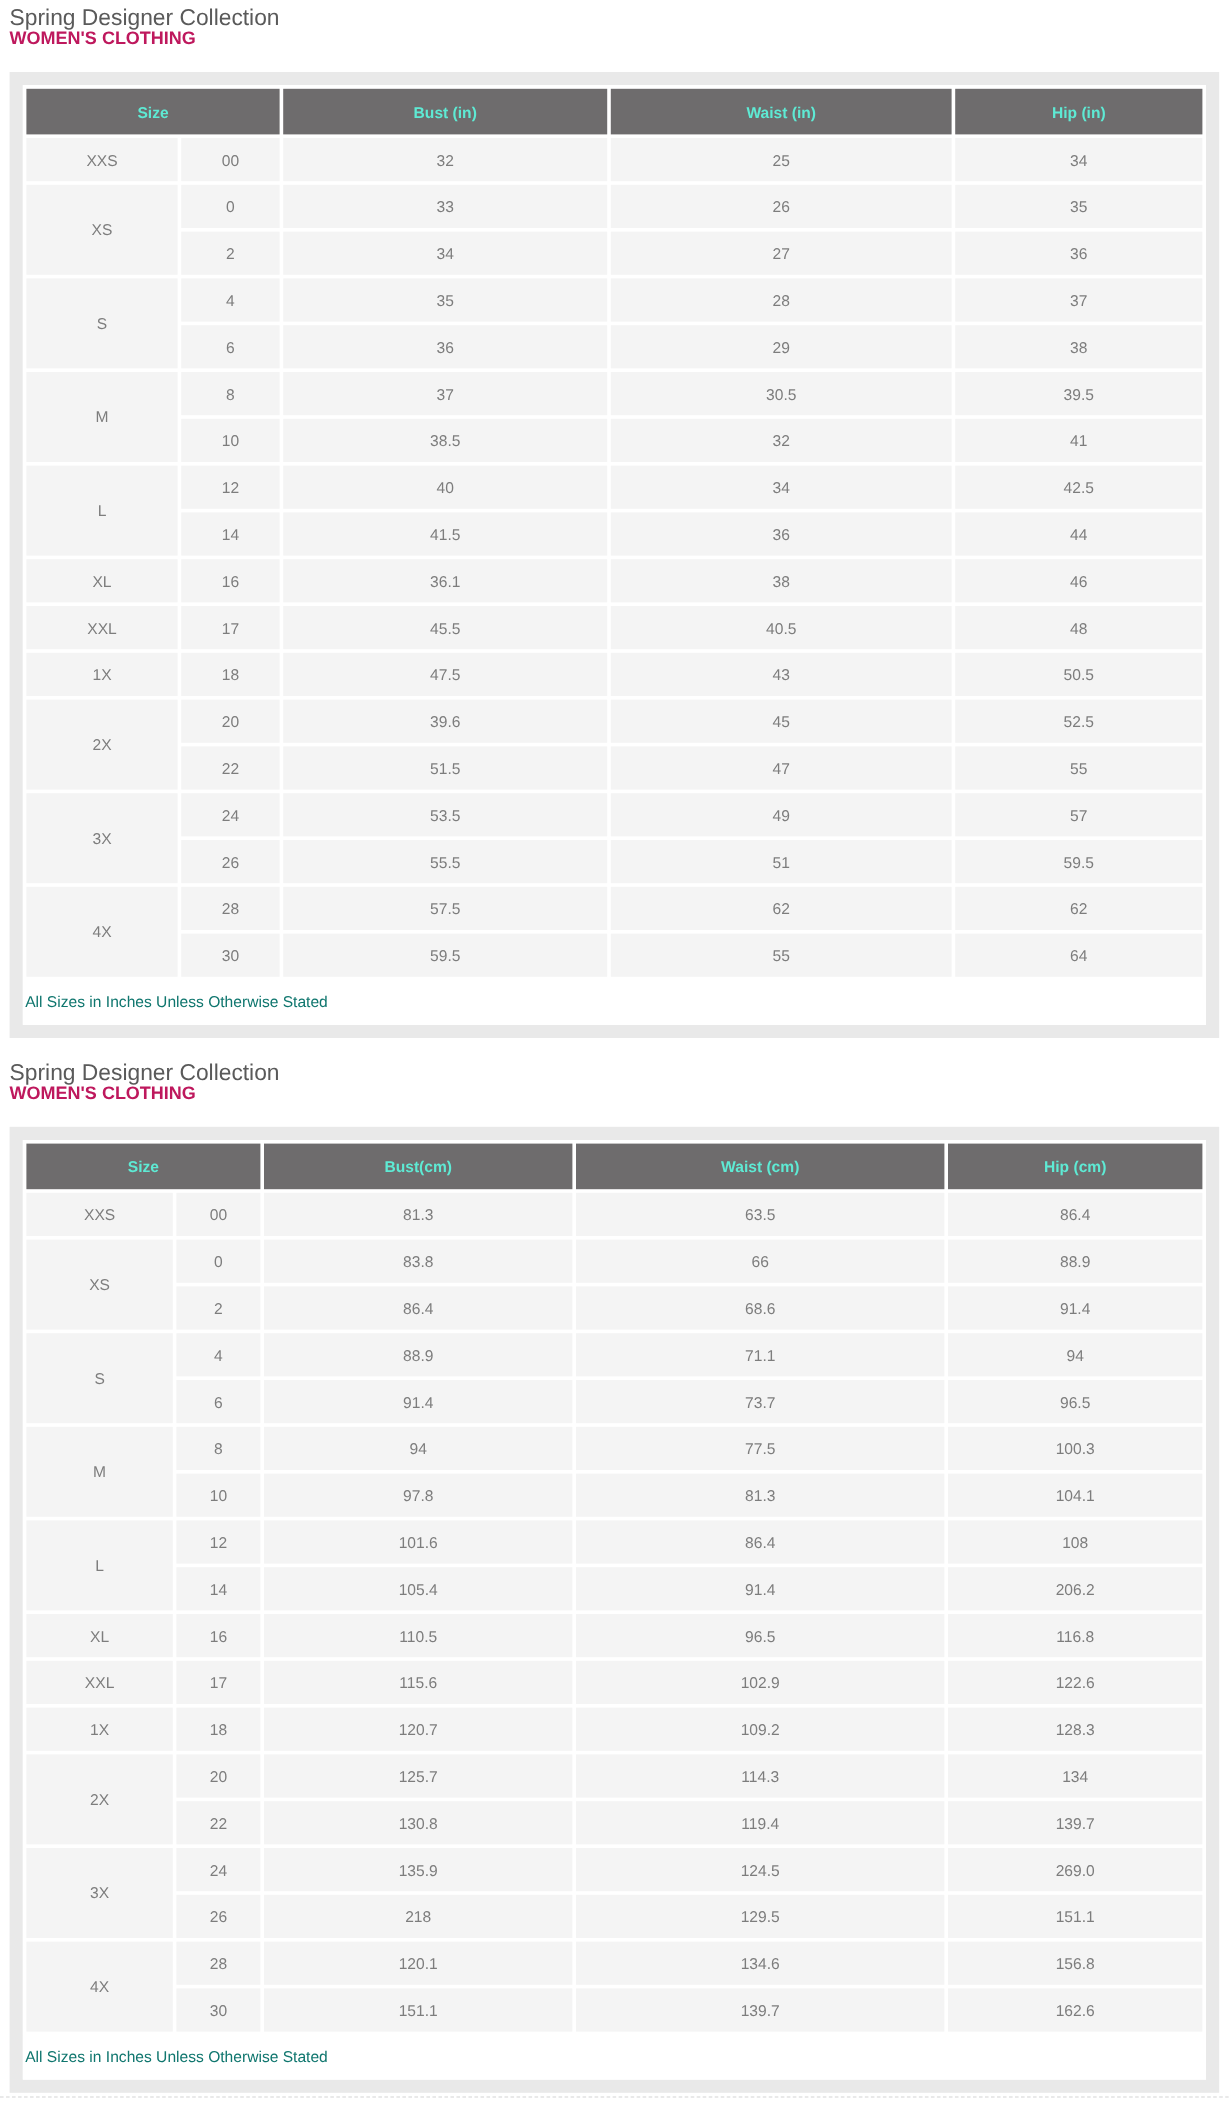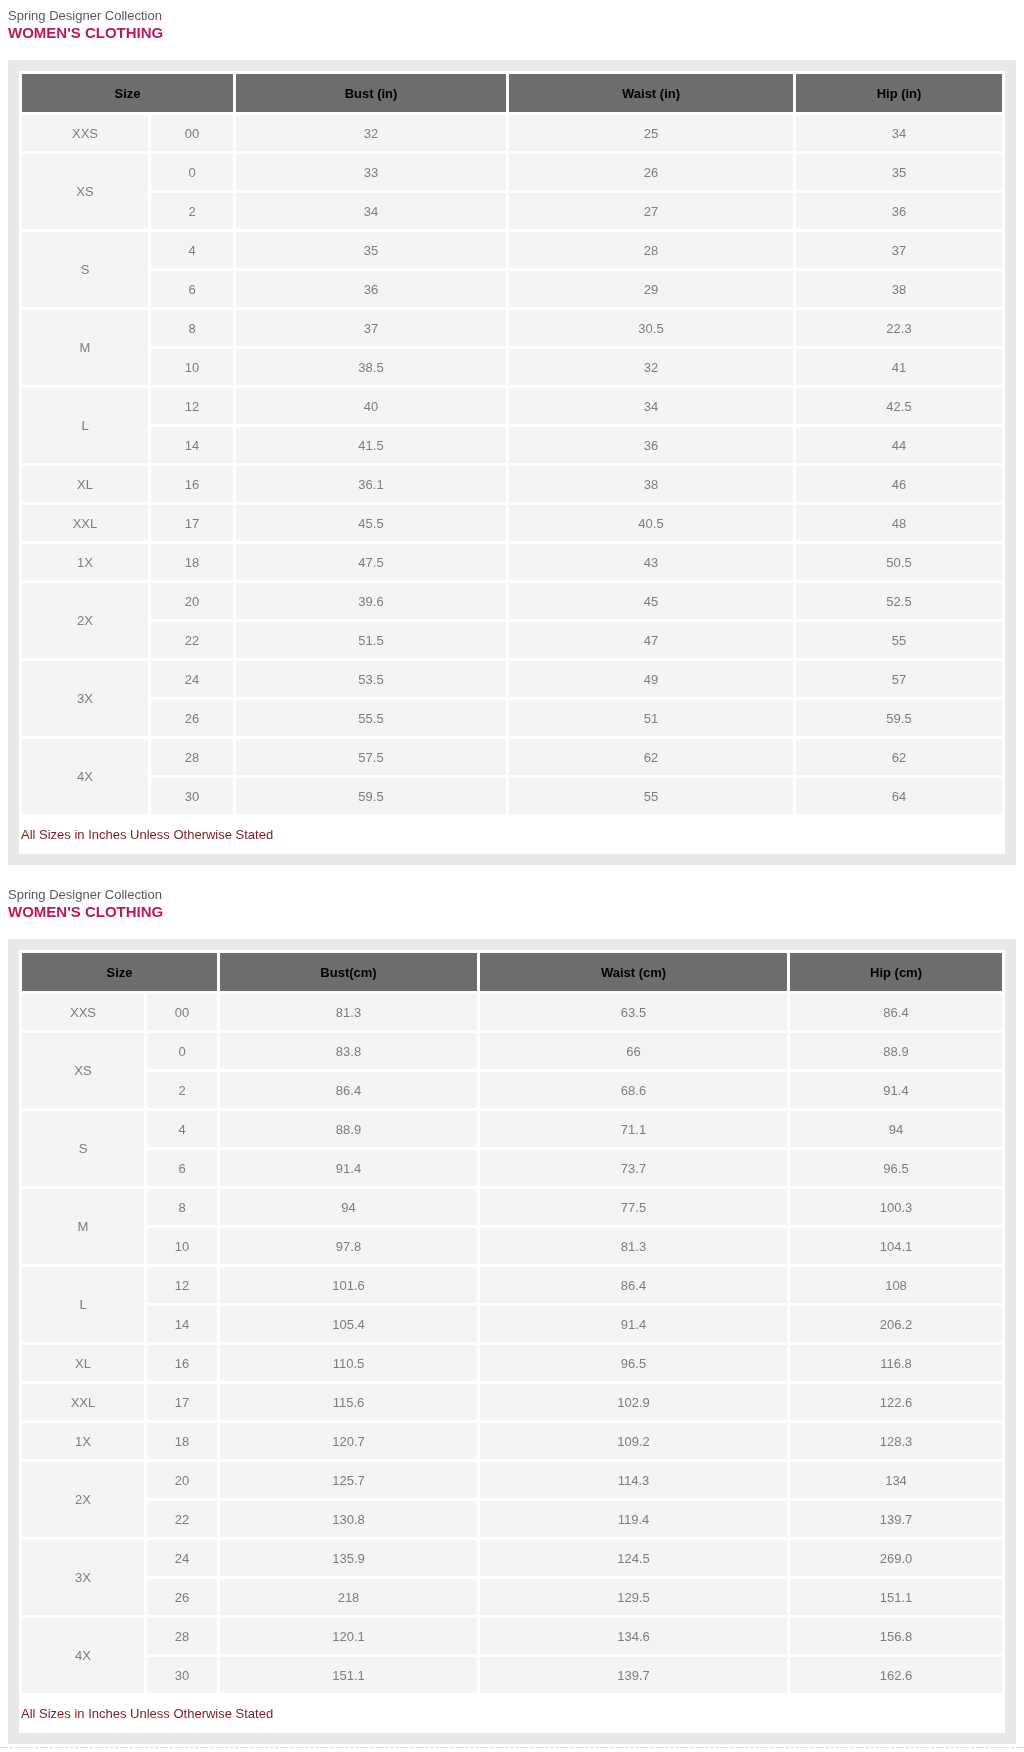--- a/index.html
+++ b/index.html
@@ -6,21 +6,21 @@
   html,body { margin:0; padding:0; }
   body {
     width: 1024px;
     min-height: 1752px;
     background: #ffffff;
     font-family: "Liberation Sans", sans-serif;
     padding-top: 8px;
   }
   .section-title { margin: 0 8px 0 8px; }
   .eyebrow {
-    font-size: 13px;
+    font-size: 19px;
     line-height: 16px;
     color: #5a5a5a;
   }
   .category {
     font-size: 15px;
     line-height: 18px;
     font-weight: bold;
     color: #be185d;
   }
   .panel {
@@ -33,21 +33,21 @@
   }
   table.size-chart {
     border-collapse: separate;
     border-spacing: 3px;
     table-layout: fixed;
     width: 100%;
     background: #ffffff;
   }
   table.size-chart th {
     background: #6e6c6d;
-    color: #000000;
+    color: #5eead4;
     font-size: 13px;
     font-weight: bold;
     height: 38px;
     text-align: center;
     vertical-align: middle;
     padding: 0;
   }
   table.size-chart td {
     background: #f4f4f4;
     color: #7d7d7d;
@@ -64,21 +64,21 @@
   .t-in col.c-waist  { width: 284px; }
   .t-in col.c-hip    { width: auto;  }
   
   .t-cm col.c-letter { width: 122px; }
   .t-cm col.c-num    { width: 70px;  }
   .t-cm col.c-bust   { width: 257px; }
   .t-cm col.c-waist  { width: 307px; }
   .t-cm col.c-hip    { width: auto;  }
   .unit-note {
     font-size: 13px;
-    color: #7f1d1d;
+    color: #0f766e;
     padding: 10px 0 12px 2px;
     background: #ffffff;
   }
   .page-bottom-rule {
     border-top: 1px dashed #d4d4d4;
     margin-top: 3px;
     height: 0;
   }
 </style>
 </head>
@@ -139,21 +139,21 @@
               <td>6</td>
               <td>36</td>
               <td>29</td>
               <td>38</td>
             </tr>
             <tr>
               <td rowspan="2">M</td>
               <td>8</td>
               <td>37</td>
               <td>30.5</td>
-              <td>22.3</td>
+              <td>39.5</td>
             </tr>
             <tr>
               <td>10</td>
               <td>38.5</td>
               <td>32</td>
               <td>41</td>
             </tr>
             <tr>
               <td rowspan="2">L</td>
               <td>12</td>

